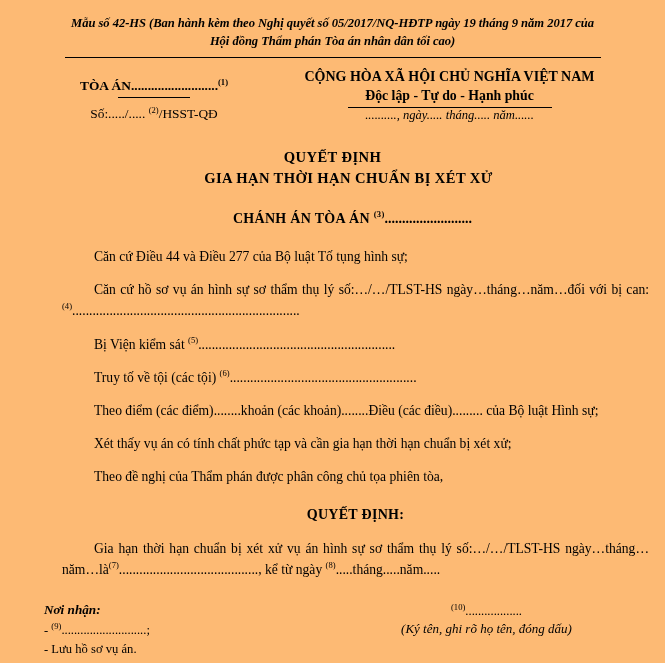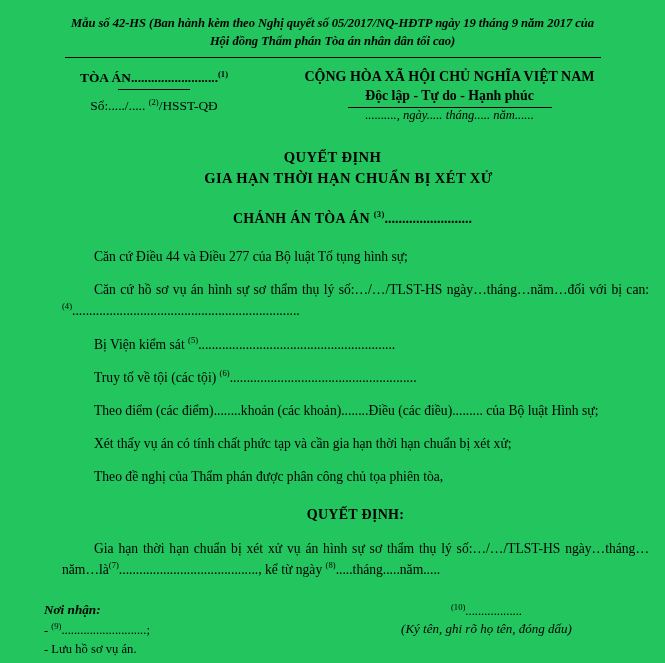--- a/index.html
+++ b/index.html
@@ -9,21 +9,21 @@
     background: #ffffff;
   }
   body {
     font-family: "Liberation Serif", "DejaVu Serif", serif;
     color: #000000;
   }
   #page {
     position: relative;
     width: 665px;
     height: 663px;
-    background: #22c55e;
+    background: #fdba74;
     overflow: hidden;
     box-sizing: border-box;
   }
 
   
   .form-note {
     font-style: italic;
     font-weight: bold;
     font-size: 12.6px;
     line-height: 1.45;
@@ -35,21 +35,21 @@
     width: 536px;
     margin: 6px auto 0 auto;
     border: 0;
     border-top: 1.6px solid #000;
     height: 0;
   }
 
   
   .header-cols {
     display: flex;
-    align-items: flex-start;
+    align-items: flex-end;
     padding: 11px 12px 0 0;
   }
   .col-left {
     width: 290px;
     text-align: center;
     padding-left: 18px;
     box-sizing: border-box;
   }
   .col-right {
     flex: 1;

